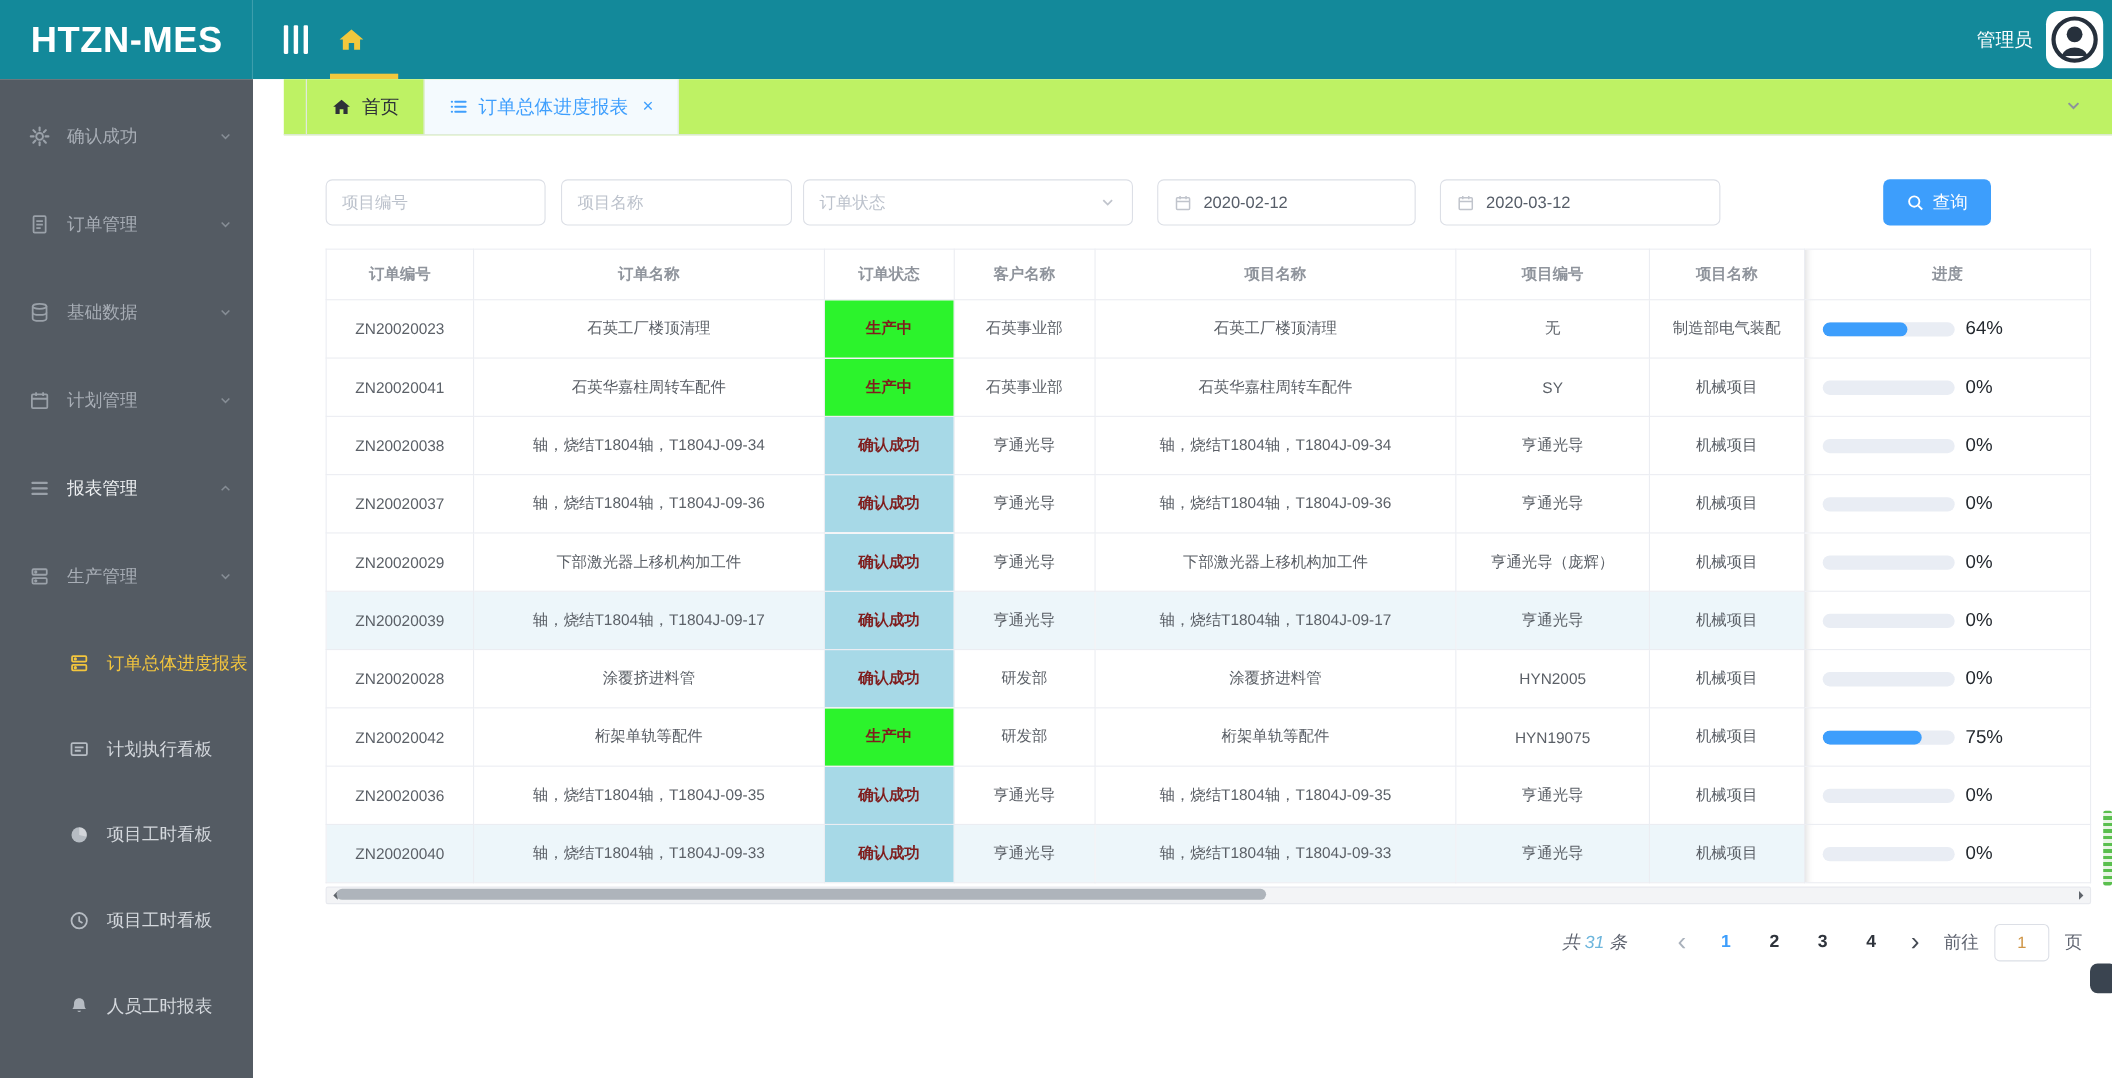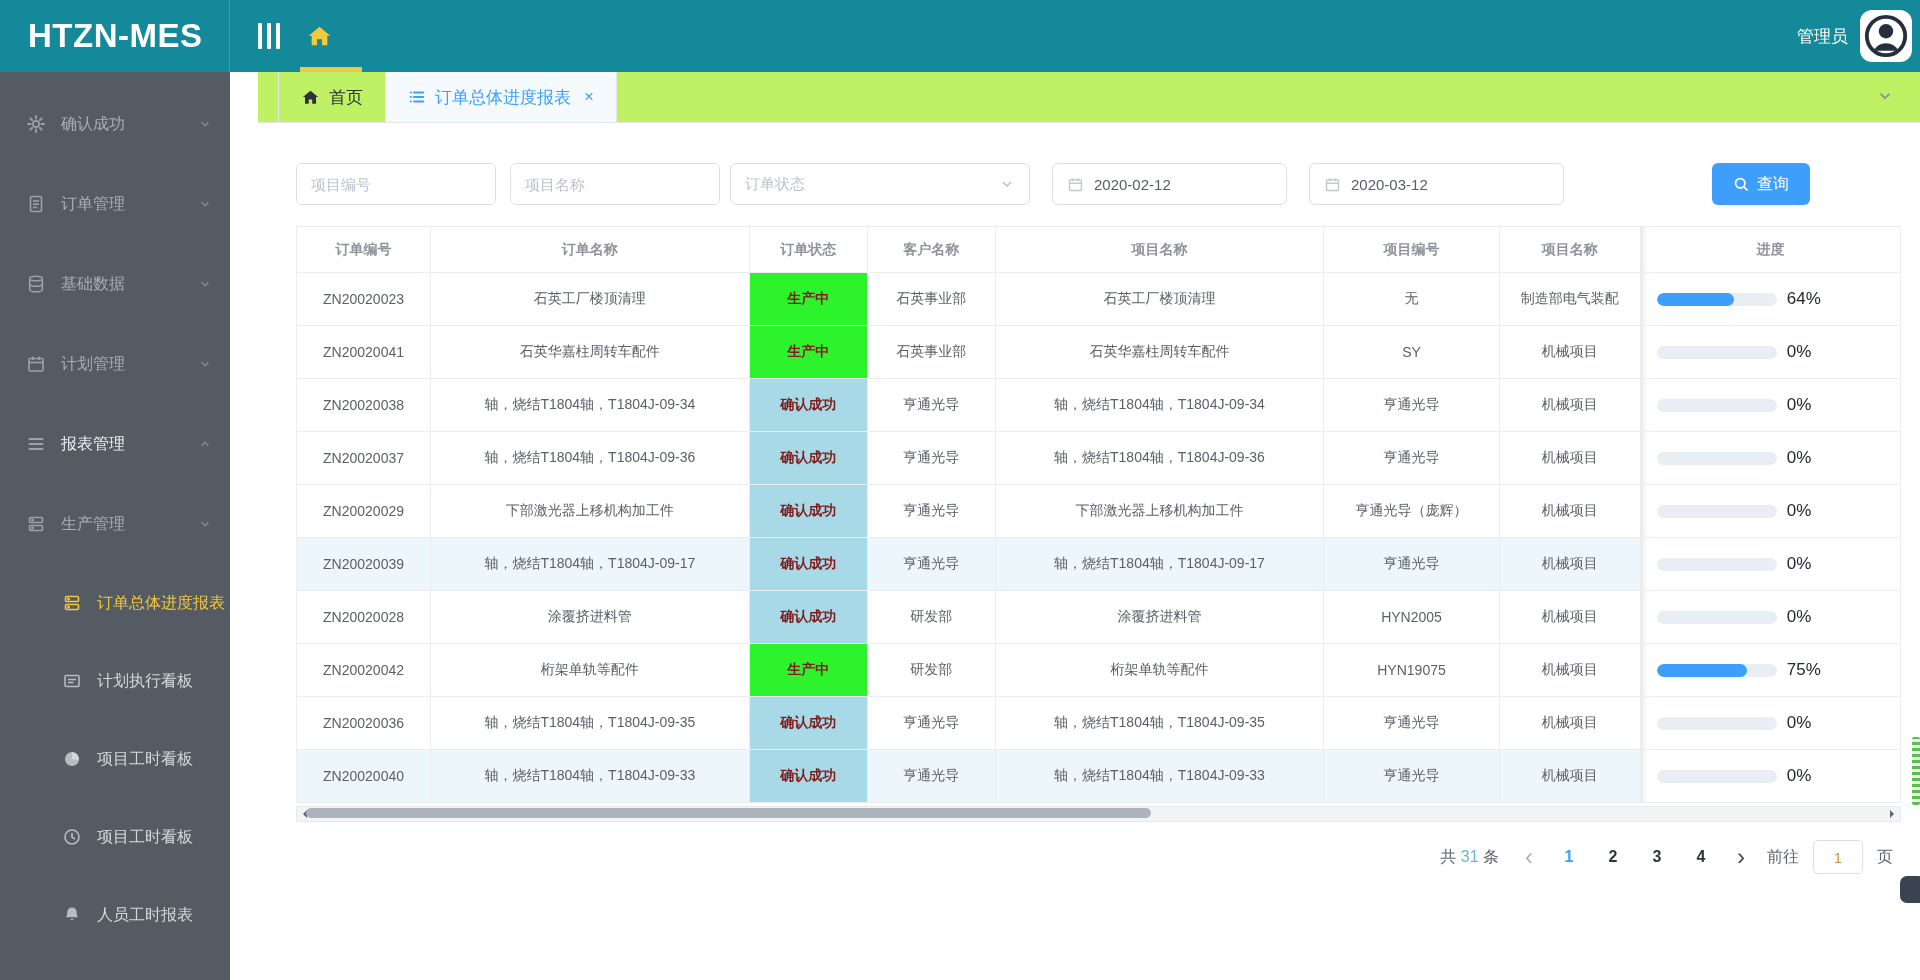--- a/index.html
+++ b/index.html
@@ -74,21 +74,21 @@
 
   
   .hscroll{margin:3px 19px 0 66px;height:14px;background:#f3f4f6;border:1px solid #e7e9ee;border-radius:2px;position:relative;flex-shrink:0;cursor:pointer;}
   .hthumb{position:absolute;left:9px;top:1px;height:10px;width:845px;background:#aeb4bb;border-radius:5px;}
   .arr{position:absolute;top:3px;width:0;height:0;border:4px solid transparent;}
   .arr.left{left:2px;border-right-color:#5f646b;}
   .arr.right{right:2px;border-left-color:#5f646b;}
 
   
   .pager{display:flex;align-items:center;justify-content:flex-end;margin:18px 19px 0 0;font-size:16px;color:#5f6470;}
-  .total{margin-right:12px;}
+  .total{margin-right:32px;font-style:italic;}
   .total-num{color:#6cb5dc;}
   .pg-arrow{color:#aab2bc;font-size:24px;padding:0 14px;cursor:pointer;line-height:1;}
   .pg-arrow.next{color:#454b54;}
   #page-list span{display:inline-block;min-width:34px;text-align:center;margin:0 5px;font-weight:bold;color:#2f343c;cursor:pointer;}
   #page-list span.cur{color:#3d9efc;}
   .goto-label{margin:0 8px;}
   .goto-input{width:50px;height:34px;box-sizing:border-box;border:1px solid #dcdfe6;border-radius:5px;text-align:center;font-size:15px;color:#cf9545;outline:none;margin:0 6px;}
 
   
   .v-stripe{position:absolute;right:0;top:737px;width:8px;height:68px;border-radius:2px;background:repeating-linear-gradient(0deg,#5abf4e 0 3px,#e8f5e4 3px 6px);}

